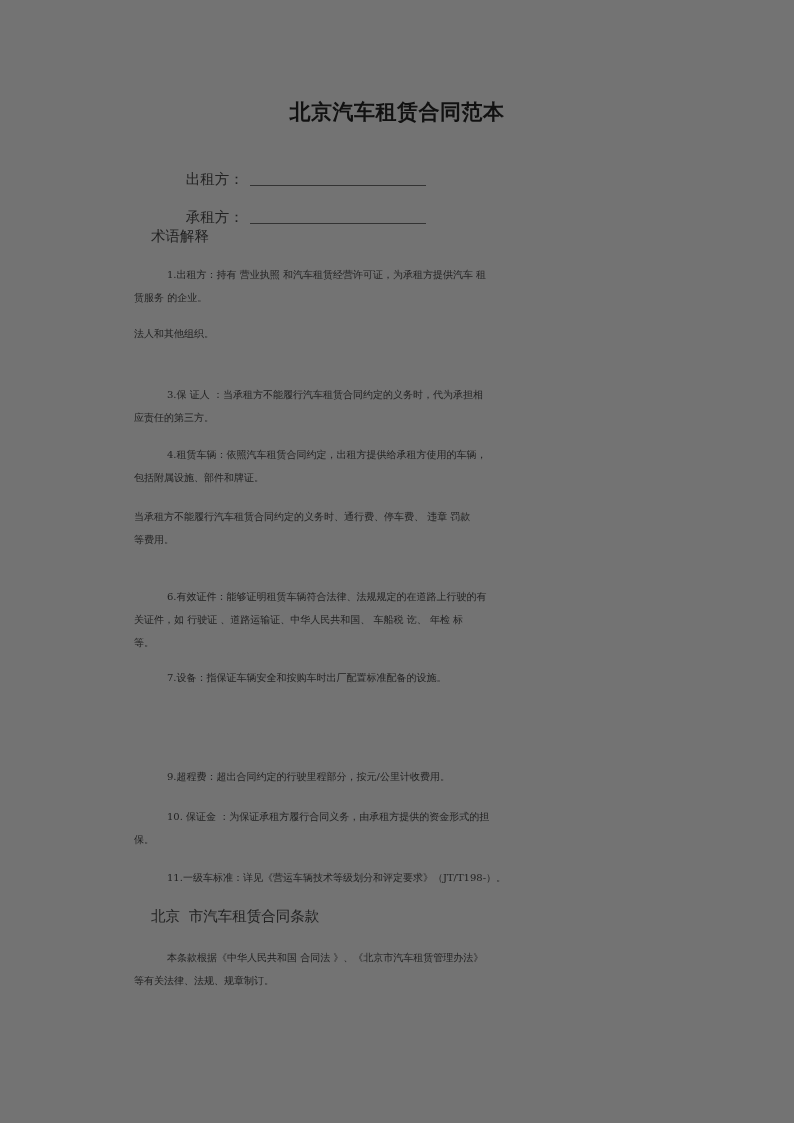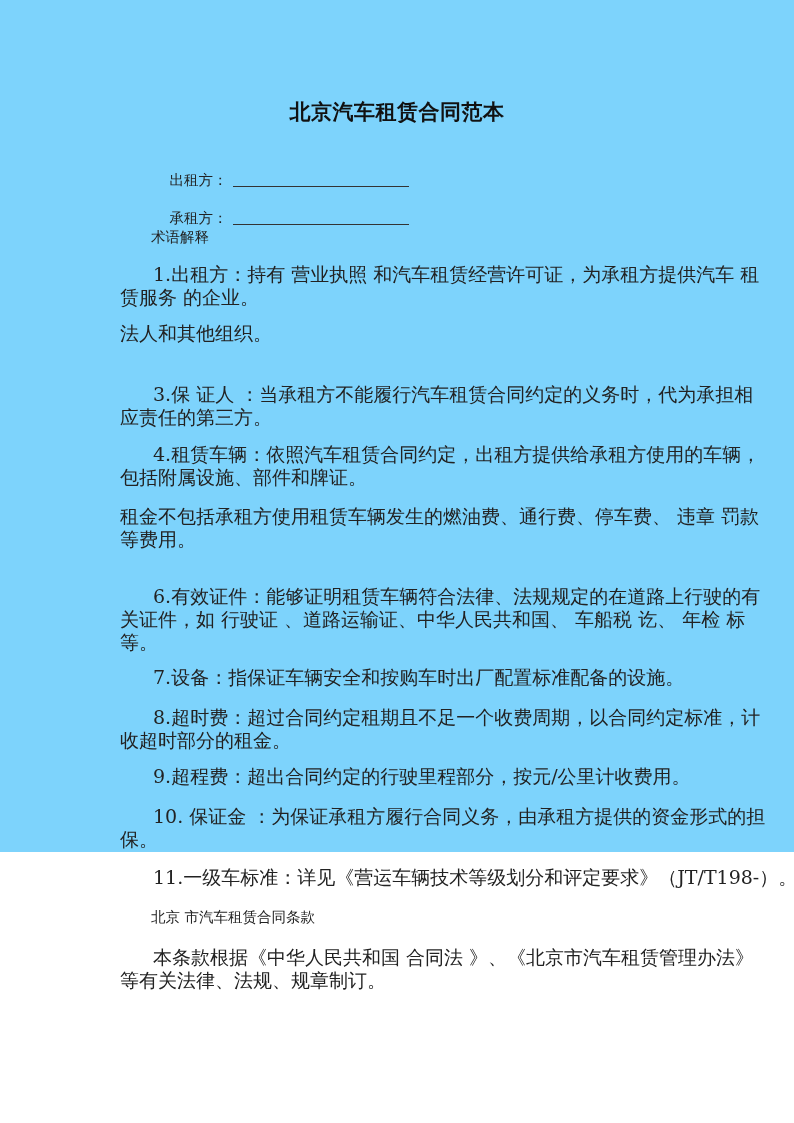--- a/index.html
+++ b/index.html
@@ -12,22 +12,22 @@
       height: 1123px;
       position: relative;
       overflow: hidden;
       font-family: "DejaVu Serif", "Liberation Serif", serif;
       color: #1a1a1a;
     }
     .page {
       position: absolute;
       left: 0; top: 0;
       width: 794px;
-      height: 852px;
-      background: #7dd3fc;
+      height: 1123px;
+      background: #737373;
     }
     .title {
       position: absolute;
       left: 0;
       top: 98px;
       width: 794px;
       text-align: center;
       font-size: 21px;
       font-weight: bold;
       letter-spacing: 0.5px;
@@ -35,34 +35,34 @@
     }
     .line {
       position: absolute;
       left: 118px;
       width: 560px;
       font-size: 14.5px;
       line-height: 23px;
       white-space: pre;
       color: #222;
     }
-    .indent { left: 151px; }
+    .indent { left: 151px; font-family: Liberation Mono, monospace; }
     .blank {
       display: inline-block;
       width: 176px;
       border-bottom: 1px solid #333;
       height: 15px;
       vertical-align: -2px;
       margin-left: 6px;
     }
     .para {
       position: absolute;
-      left: 120px;
+      left: 134px;
       width: 556px;
-      font-size: 19px;
+      font-size: 10px;
       line-height: 23px;
       color: #222;
     }
     .para .row { white-space: pre; display: block; }
     .para .row.first { padding-left: 33px; }
   </style>
 </head>
 <body>
 
 <div class="page">
@@ -92,38 +92,34 @@
     <span class="row first">3.保 证人 ：当承租方不能履行汽车租赁合同约定的义务时，代为承担相</span>
     <span class="row">应责任的第三方。</span>
   </div>
 
   <div class="para" style="top:443px;">
     <span class="row first">4.租赁车辆：依照汽车租赁合同约定，出租方提供给承租方使用的车辆，</span>
     <span class="row">包括附属设施、部件和牌证。</span>
   </div>
 
   <div class="para" style="top:505px;">
-    <span class="row">租金不包括承租方使用租赁车辆发生的燃油费、通行费、停车费、 违章 罚款</span>
+    <span class="row">当承租方不能履行汽车租赁合同约定的义务时、通行费、停车费、 违章 罚款</span>
     <span class="row">等费用。</span>
   </div>
 
   <div class="para" style="top:585px;">
     <span class="row first">6.有效证件：能够证明租赁车辆符合法律、法规规定的在道路上行驶的有</span>
     <span class="row">关证件，如 行驶证 、道路运输证、中华人民共和国、 车船税 讫、 年检 标</span>
     <span class="row">等。</span>
   </div>
 
   <div class="para" style="top:666px;">
     <span class="row first">7.设备：指保证车辆安全和按购车时出厂配置标准配备的设施。</span>
   </div>
 
-  <div class="para" style="top:706px;">
-    <span class="row first">8.超时费：超过合同约定租期且不足一个收费周期，以合同约定标准，计</span>
-    <span class="row">收超时部分的租金。</span>
-  </div>
 
   <div class="para" style="top:765px;">
     <span class="row first">9.超程费：超出合同约定的行驶里程部分，按元/公里计收费用。</span>
   </div>
 
   <div class="para" style="top:805px;">
     <span class="row first">10. 保证金 ：为保证承租方履行合同义务，由承租方提供的资金形式的担</span>
     <span class="row">保。</span>
   </div>
 

